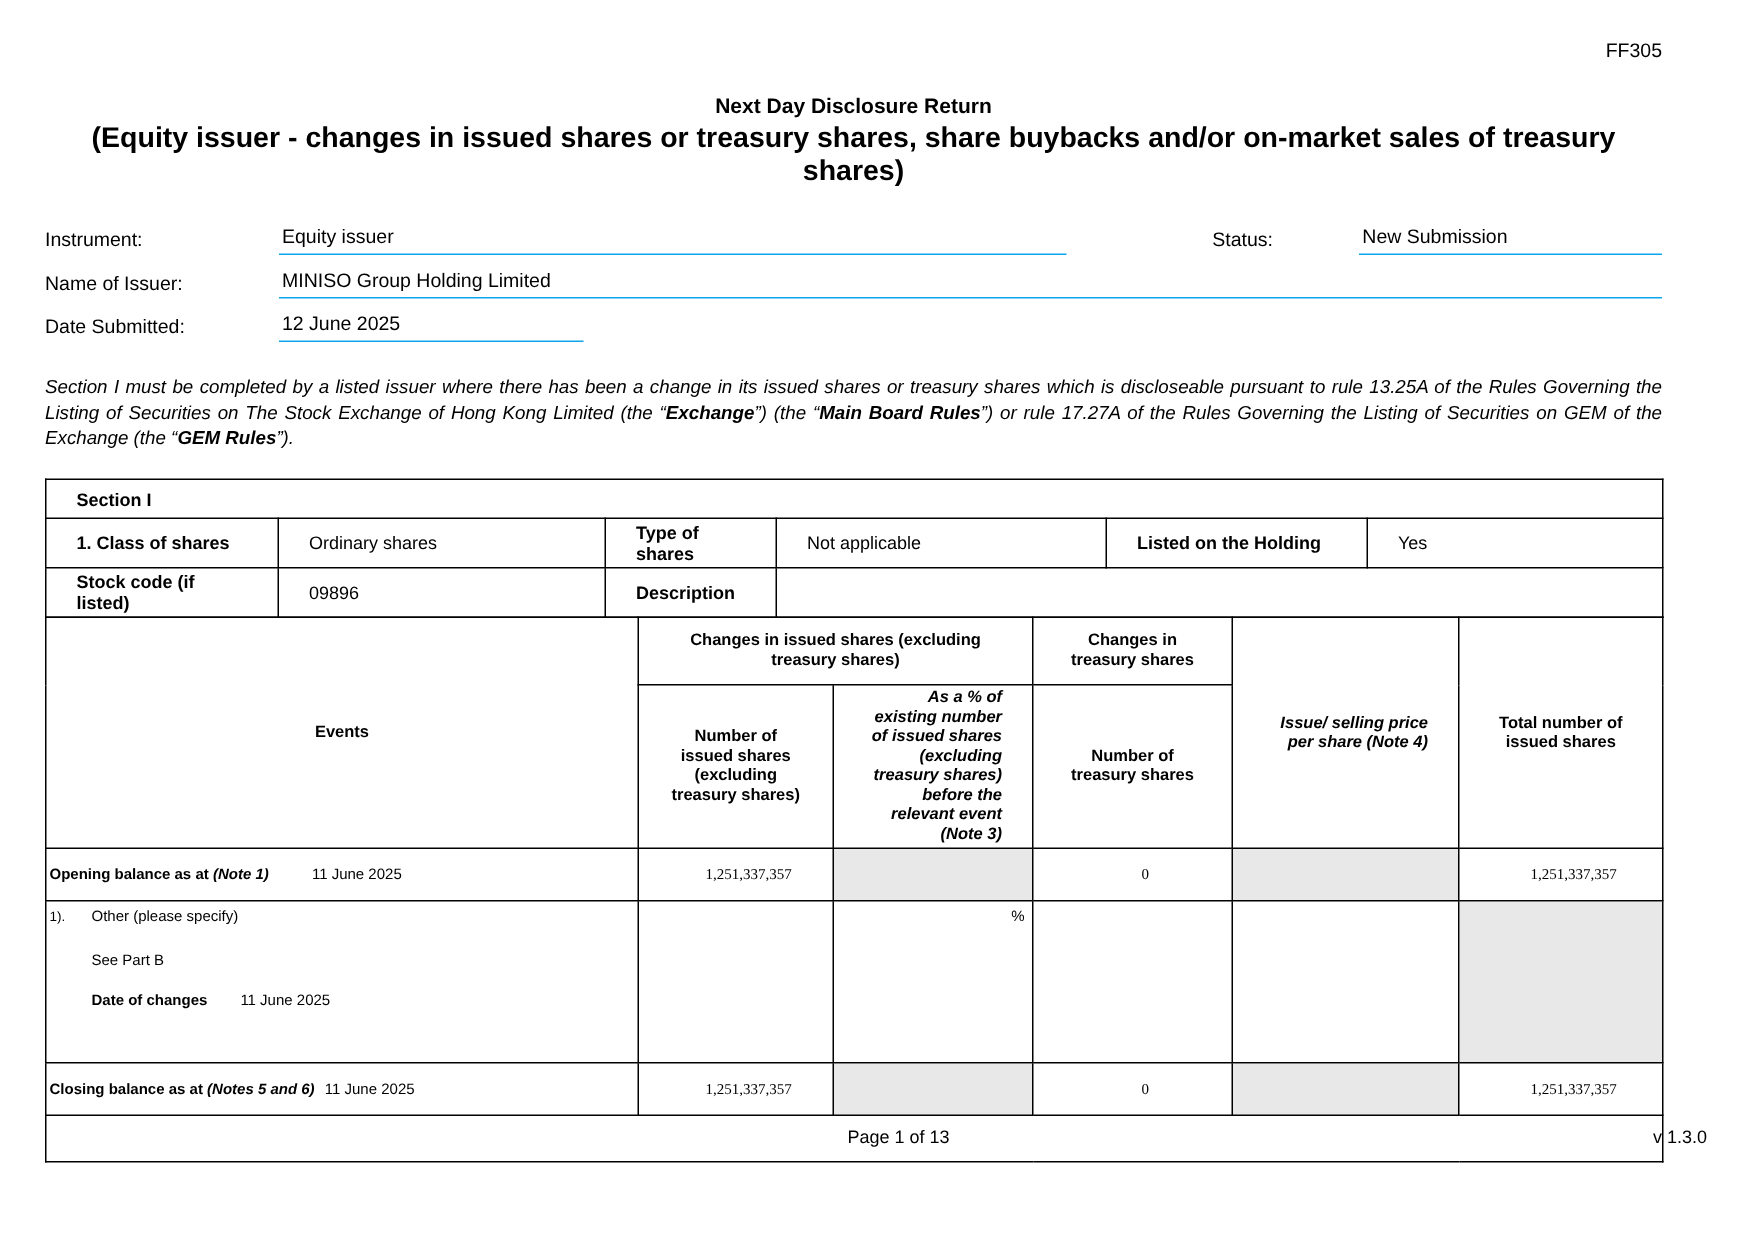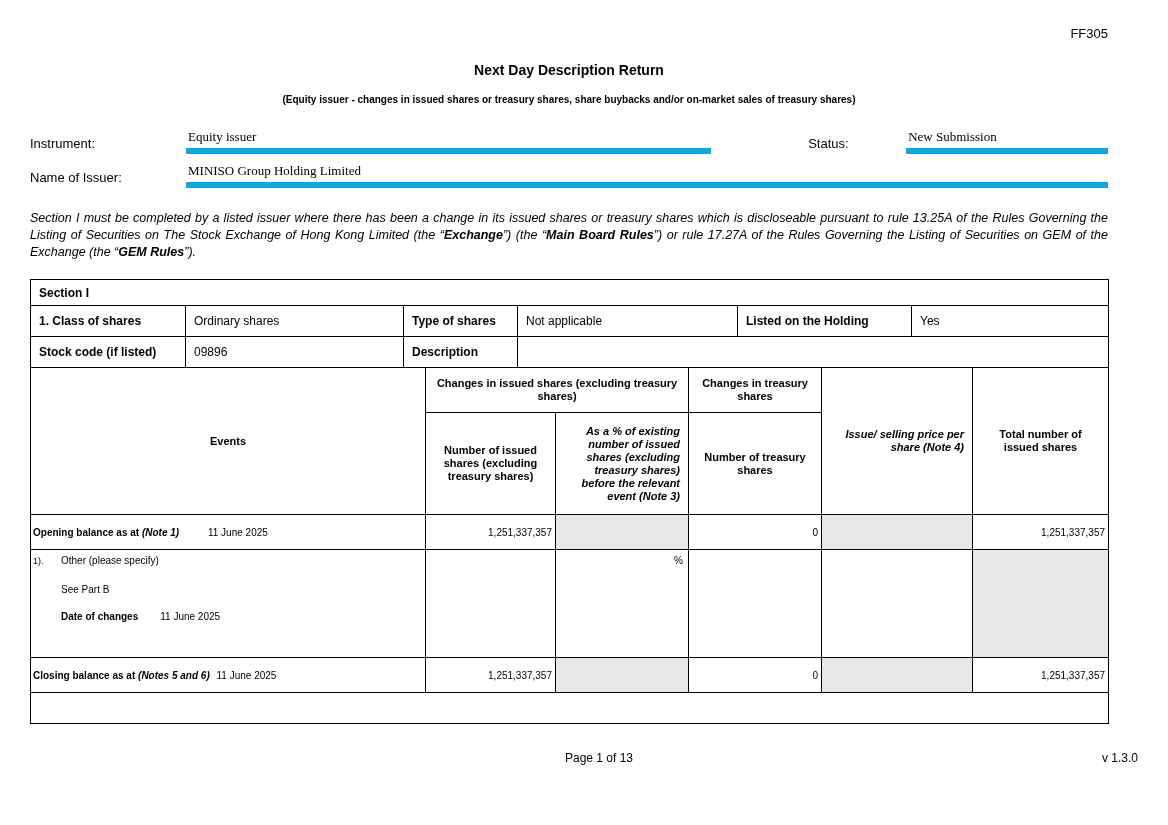--- a/index.html
+++ b/index.html
@@ -10,58 +10,58 @@
     background: #ffffff;
     font-family: "Liberation Sans", "DejaVu Sans", sans-serif;
     color: #000000;
     overflow: hidden;
   }
   .ff-code { position: absolute; top: 26px; right: 60px; font-size: 13px; }
   .content { position: absolute; left: 30px; top: 0; width: 1078px; }
 
   .titles { margin-top: 62px; text-align: center; }
   .title { font-size: 14px; font-weight: bold; }
-  .subtitle { font-size: 10px; font-weight: bold; margin-top: 16px; }
+  .subtitle { font-size: 19px; font-weight: bold; margin-top: 4px; }
 
   .form-area { margin-top: 24px; font-size: 13px; }
   .form-row { display: flex; align-items: flex-end; margin-bottom: 9px; }
   .form-label { flex: 0 0 auto; width: 156px; padding-bottom: 3px; }
-  .form-value { border-bottom: 6px solid #0ea5e9; padding: 0 2px 3px 2px; min-height: 16px; font-family: Liberation Serif, serif; }
+  .form-value { border-bottom: 1px solid #0ea5e9; padding: 0 2px 3px 2px; min-height: 16px; }
   .v-instrument { width: 527px; }
   .status-label { flex: 0 0 auto; margin-left: 97px; width: 98px; padding-bottom: 3px; }
   .v-status { width: 200px; }
   .v-issuer { width: 922px; }
   .v-date { width: 199px; }
 
   .intro { margin-top: 22px; font-size: 12.5px; font-style: italic; line-height: 17px; text-align: justify; }
   .intro b { font-weight: bold; margin-top: 40px; }
 
   table { border-collapse: collapse; table-layout: fixed; width: 1078px; }
-  td { border: 1px solid #000; font-size: 12px; padding: 2px 8px; vertical-align: middle; overflow: hidden; }
+  td { border: 1px solid #000; font-size: 12px; padding: 2px 20px; vertical-align: middle; overflow: hidden; }
   .bold { font-weight: bold; }
 
   .t-meta { margin-top: 18px; }
   .t-main { margin-top: -1px; }
 
   .sec-title td { height: 21px; }
   .meta-row td { height: 26px; }
   .parta td { height: 23px; }
 
   .hdr { font-weight: bold; text-align: center; font-size: 11px; line-height: 13px; }
   .hdr-i { font-style: italic; text-align: right; }
   .h1 td { height: 40px; }
   .h2 td { height: 97px; }
 
   .r-open td, .r-close td { height: 30px; font-size: 10px; }
   .events-data { padding-left: 2px; }
   .lbl-bold { font-weight: bold; }
   .note-i { font-weight: bold; font-style: italic; }
   .row-date-open { margin-left: 26px; }
   .row-date-close { margin-left: 4px; }
-  .num { text-align: right; padding-right: 3px; font-size: 10px; }
+  .num { text-align: center; padding-right: 3px; font-size: 10px; font-family: Liberation Serif, serif; }
   .shaded { background: #e8e8e8; }
 
   .r-event td { height: 100px; vertical-align: top; font-size: 10px; }
   .event-line1 { margin-top: 3px; }
   .event-num { display: inline-block; width: 28px; font-size: 9px; }
   .event-see { margin-top: 18px; margin-left: 28px; }
   .event-datechg { margin-top: 16px; margin-left: 28px; font-weight: bold; }
   .event-datechg .dt { font-weight: normal; margin-left: 22px; }
   .pct-cell { text-align: right; padding-top: 5px; padding-right: 5px; }
 
@@ -73,34 +73,38 @@
 </head>
 <body>
 
 <div class="page">
 
   <div class="ff-code">FF305</div>
 
   <div class="content">
 
     <div class="titles">
-      <div class="title">Next Day Description Return</div>
+      <div class="title">Next Day Disclosure Return</div>
       <div class="subtitle">(Equity issuer - changes in issued shares or treasury shares, share buybacks and/or on-market sales of treasury shares)</div>
     </div>
 
     <div class="form-area">
       <div class="form-row">
         <div class="form-label">Instrument:</div>
         <div class="form-value v-instrument">Equity issuer</div>
         <div class="status-label">Status:</div>
         <div class="form-value v-status">New Submission</div>
       </div>
       <div class="form-row">
         <div class="form-label">Name of Issuer:</div>
         <div class="form-value v-issuer">MINISO Group Holding Limited</div>
+      </div>
+      <div class="form-row">
+        <div class="form-label">Date Submitted:</div>
+        <div class="form-value v-date">12 June 2025</div>
       </div>
     </div>
 
     <div class="intro"><span>Section I must be completed by a listed issuer where there has been a change in its issued shares or treasury shares which is discloseable pursuant to rule 13.25A of the Rules Governing the Listing of Securities on The Stock Exchange of Hong Kong Limited (the “</span><b>Exchange</b><span>”) (the “</span><b>Main Board Rules</b><span>”) or rule 17.27A of the Rules Governing the Listing of Securities on GEM of the Exchange (the “</span><b>GEM Rules</b><span>”).</span></div>
 
     <table class="t-meta">
       <colgroup>
         <col style="width:155px">
           <col style="width:218px">
           <col style="width:114px">

